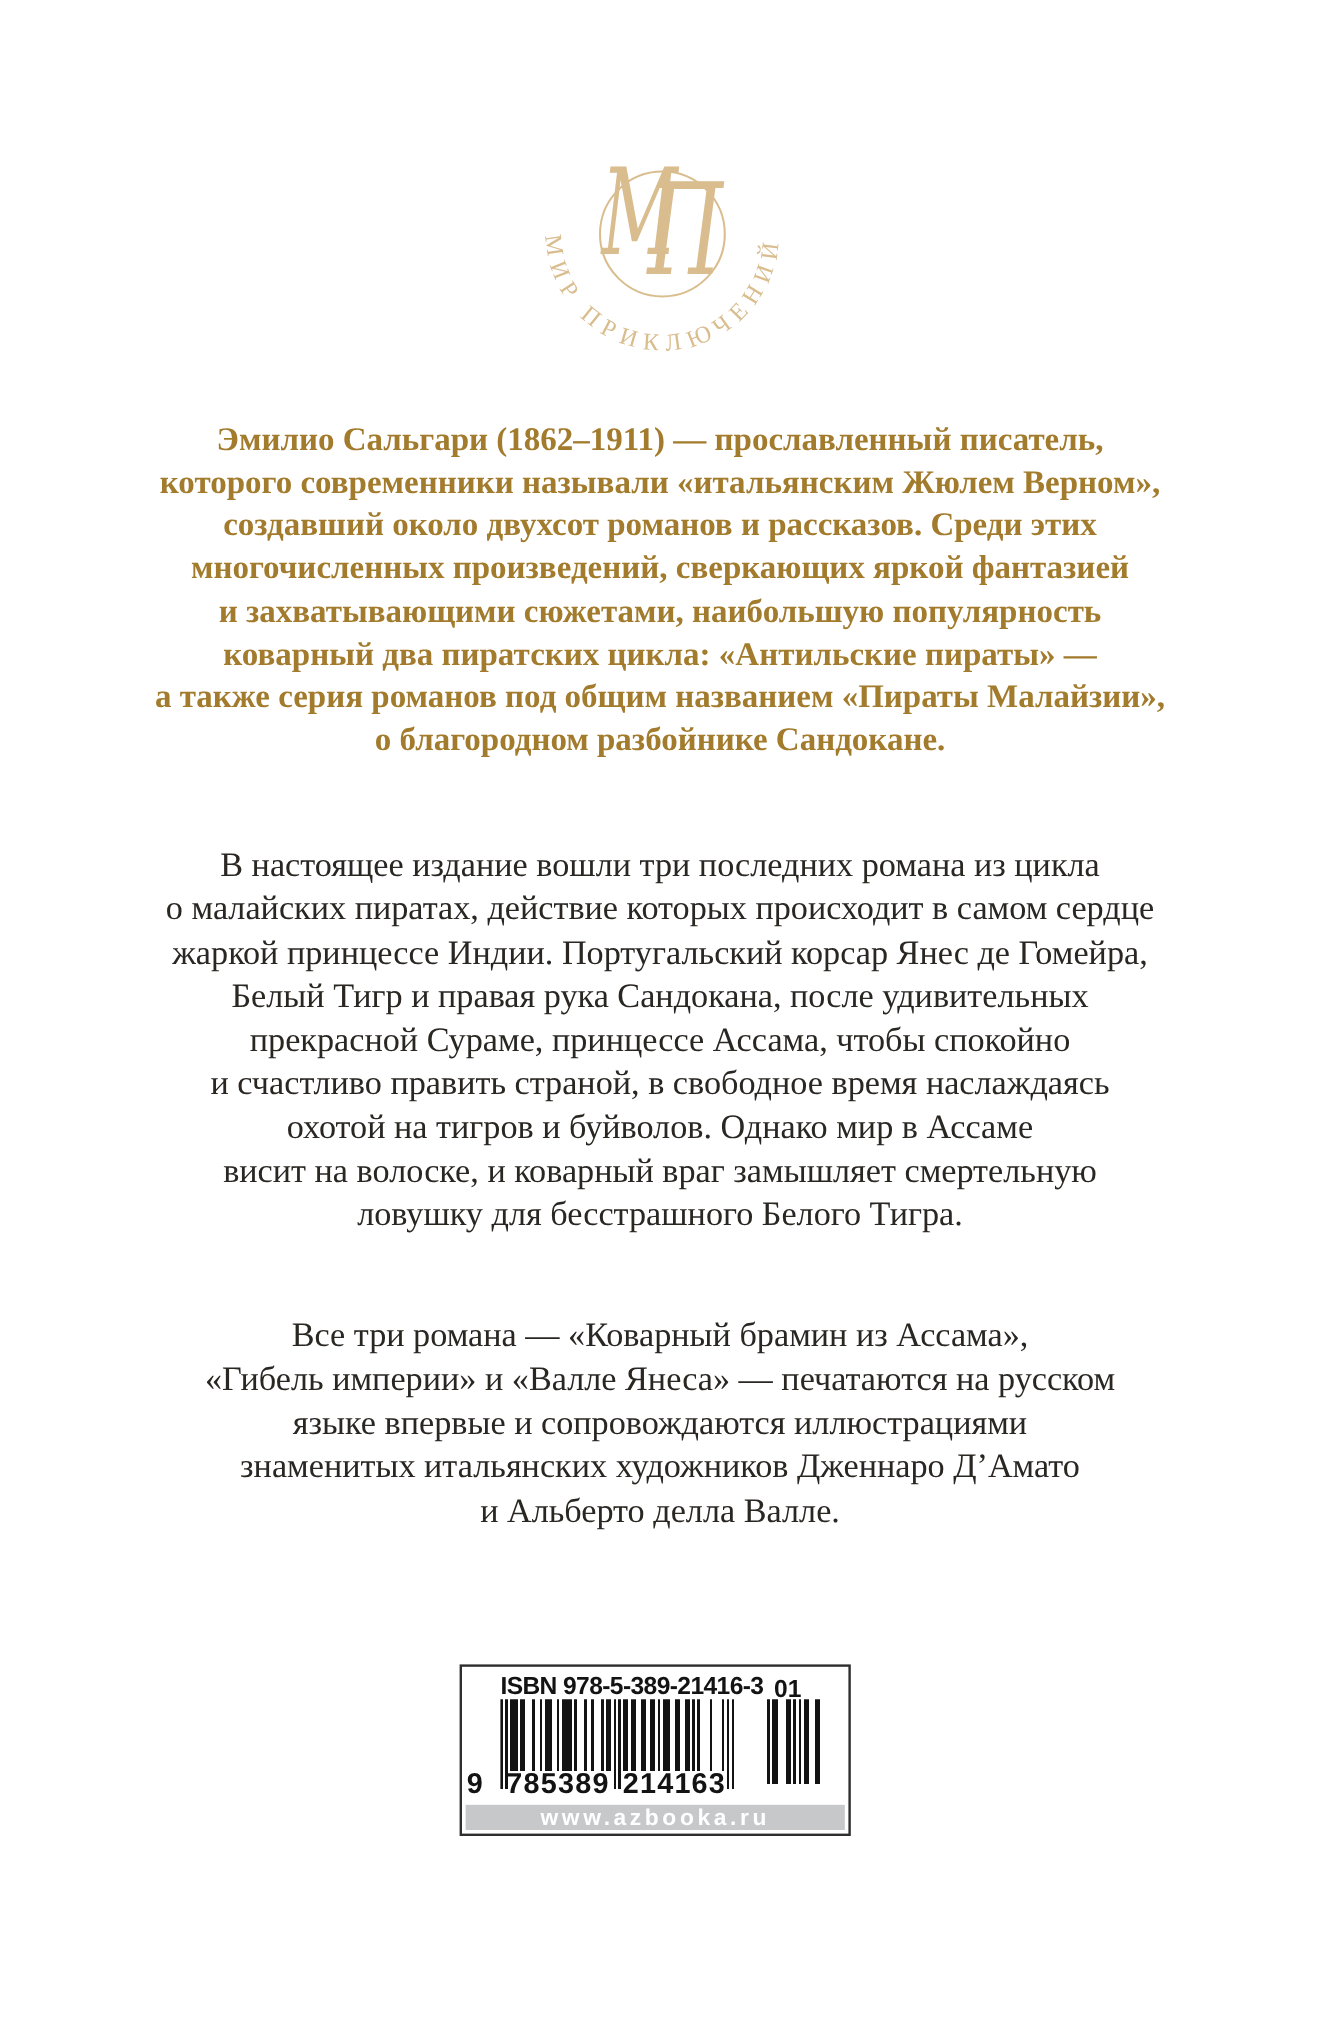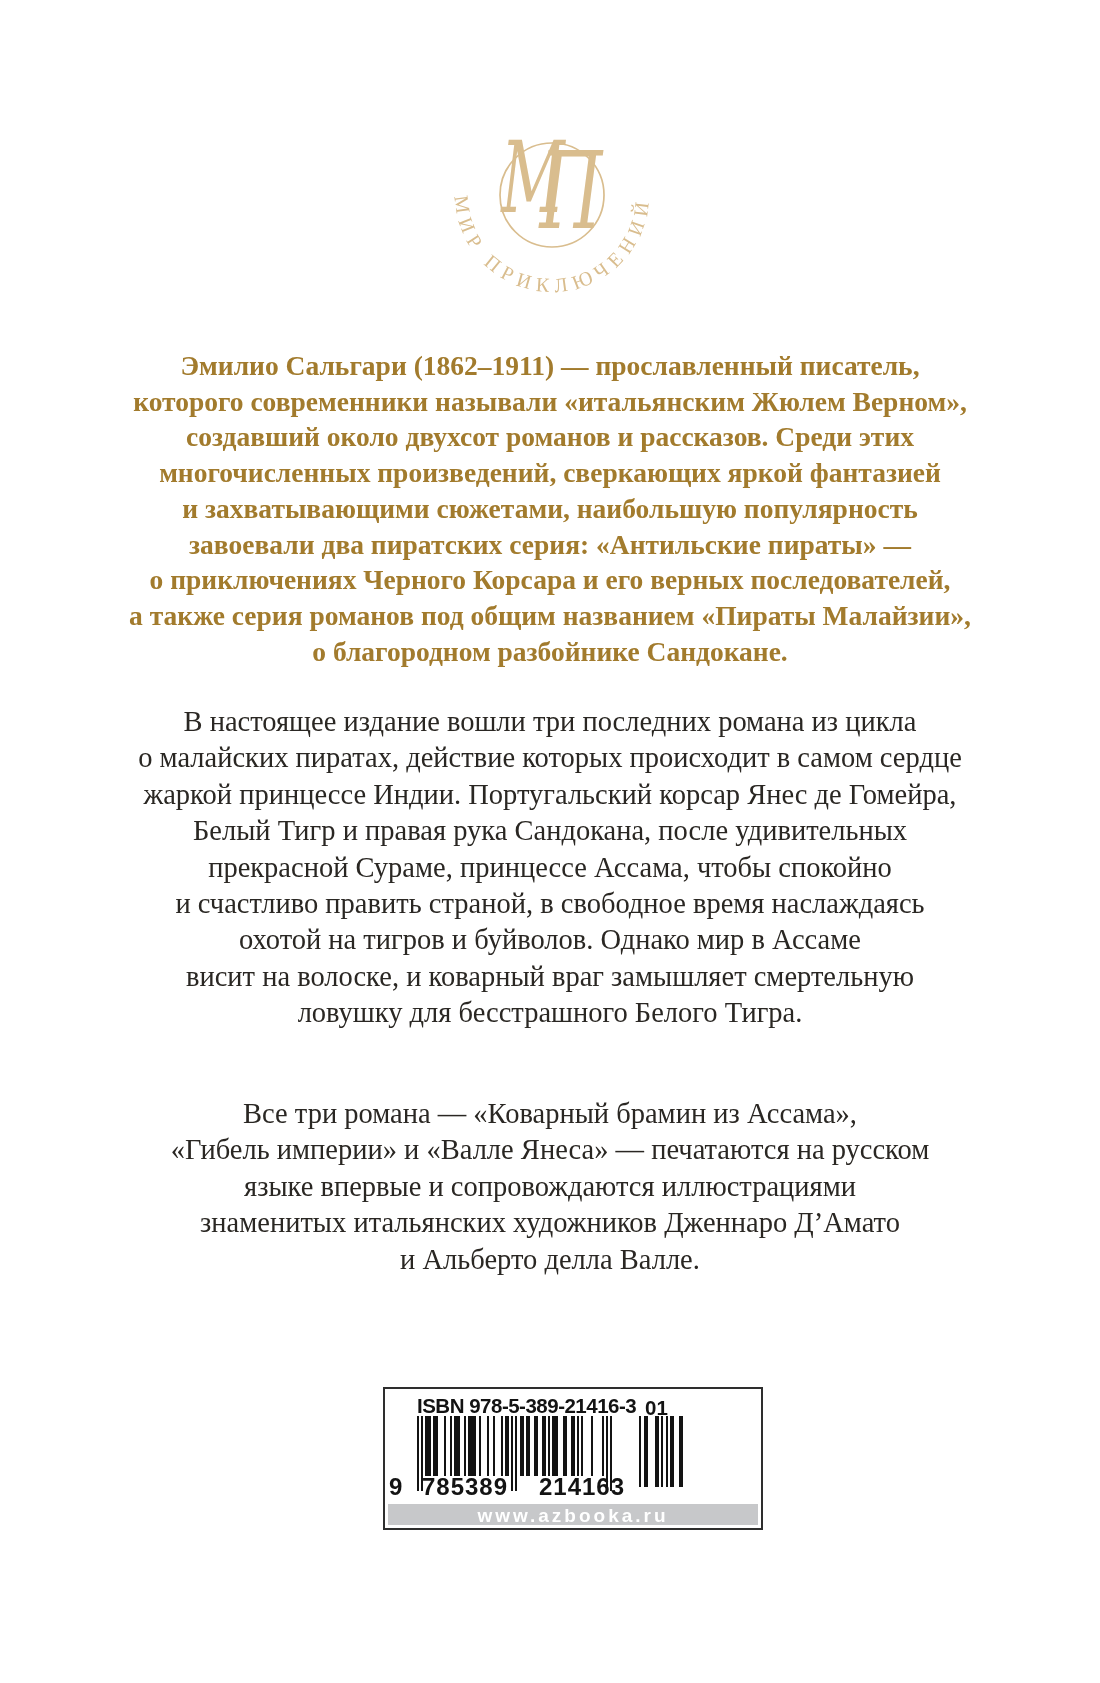--- a/index.html
+++ b/index.html
@@ -28,35 +28,35 @@
     position:absolute; top:348px; left:70px; right:70px; text-align:center;
     color:var(--gold,#a27b2d); font-weight:bold; font-size:27.5px; line-height:35.7px;
   }
   .body-par{
     position:absolute; left:70px; right:70px; text-align:center;
     color:var(--ink,#2a2723); font-size:28.5px; line-height:36.4px;
   }
   .p1{top:704px;} .p2{top:1096px;}
   
   .barcode-box{
-    position:absolute; left:383px; top:1387px; width:380px; height:143px;
+    position:absolute; left:383px; top:1387px; width:326px; height:143px;
     border:2px solid #2e2e2e; box-sizing:border-box; background:#fff;
     font-family:"Liberation Sans",sans-serif; color:var(--barcode-ink,#131313);
   }
   .isbn-label{
     position:absolute; top:5px; left:32px; font-size:20.5px; font-weight:bold;
     letter-spacing:-0.5px; white-space:nowrap;
   }
   .addon-label{position:absolute; top:7px; left:260px; font-size:20.5px; font-weight:bold;}
   .ean-svg{position:absolute; left:32px; top:27px; shape-rendering:crispEdges;}
   .addon-svg{position:absolute; left:252px; top:27px; shape-rendering:crispEdges;}
   .bdigit{position:absolute; top:86px; font-size:24px; font-weight:bold; line-height:1;}
   .d9{left:4px;}
   .dg1{left:36px; width:88px; text-align:center; letter-spacing:1px;}
-  .dg2{left:132px; width:90px; text-align:center; letter-spacing:1px;padding-left:20px;}
+  .dg2{left:132px; width:90px; text-align:center; letter-spacing:1px;}
   .site-bar{
     position:absolute; left:3px; right:3px; bottom:3px; height:21px;
     background:var(--gray-bar,#c7c8ca); display:flex; align-items:flex-end; justify-content:center;
   }
   .site-bar span{
     color:#fff; font-weight:bold; font-size:19px; letter-spacing:3px; line-height:1;
   }
 </style>
 </head>
 <body>
@@ -76,22 +76,21 @@
       <textPath href="#ring-arc" startOffset="50%">МИР ПРИКЛЮЧЕНИЙ</textPath>
     </text>
   </svg>
 
   <div class="gold-par">
     <div>Эмилио Сальгари (1862–1911) — прославленный писатель,</div>
     <div>которого современники называли «итальянским Жюлем Верном»,</div>
     <div>создавший около двухсот романов и рассказов. Среди этих</div>
     <div>многочисленных произведений, сверкающих яркой фантазией</div>
     <div>и захватывающими сюжетами, наибольшую популярность</div>
-    <div>завоевали два пиратских серия: «Антильские пираты» —</div>
-    <div>о приключениях Черного Корсара и его верных последователей,</div>
+    <div>коварный два пиратских цикла: «Антильские пираты» —</div>
     <div>а также серия романов под общим названием «Пираты Малайзии»,</div>
     <div>о благородном разбойнике Сандокане.</div>
   </div>
 
   <div class="body-par p1">
     <div>В настоящее издание вошли три последних романа из цикла</div>
     <div>о малайских пиратах, действие которых происходит в самом сердце</div>
     <div>жаркой принцессе Индии. Португальский корсар Янес де Гомейра,</div>
     <div>Белый Тигр и правая рука Сандокана, после удивительных</div>
     <div>прекрасной Сураме, принцессе Ассама, чтобы спокойно</div>

